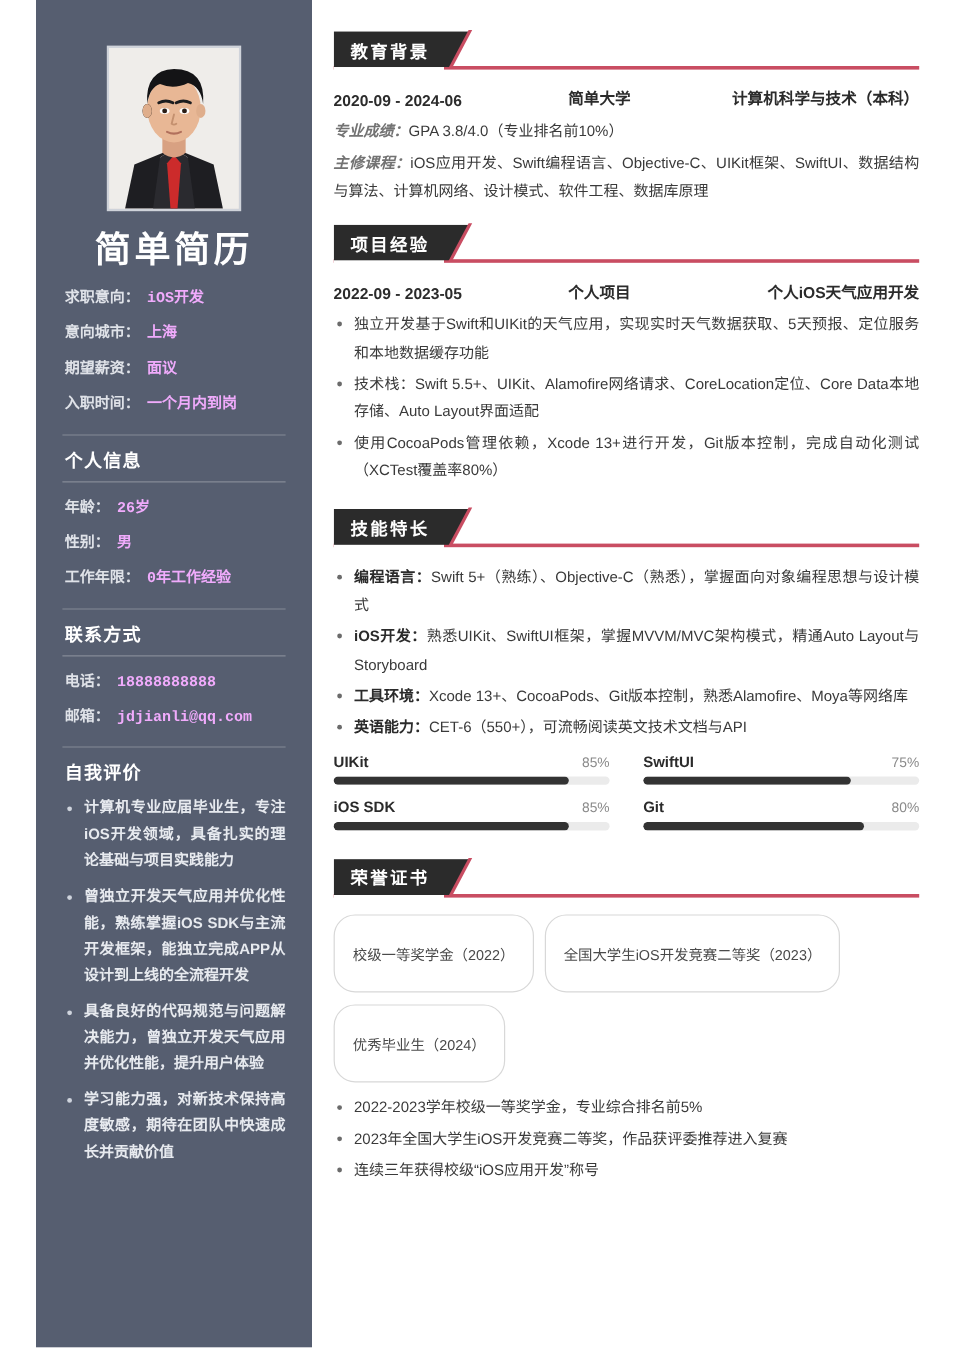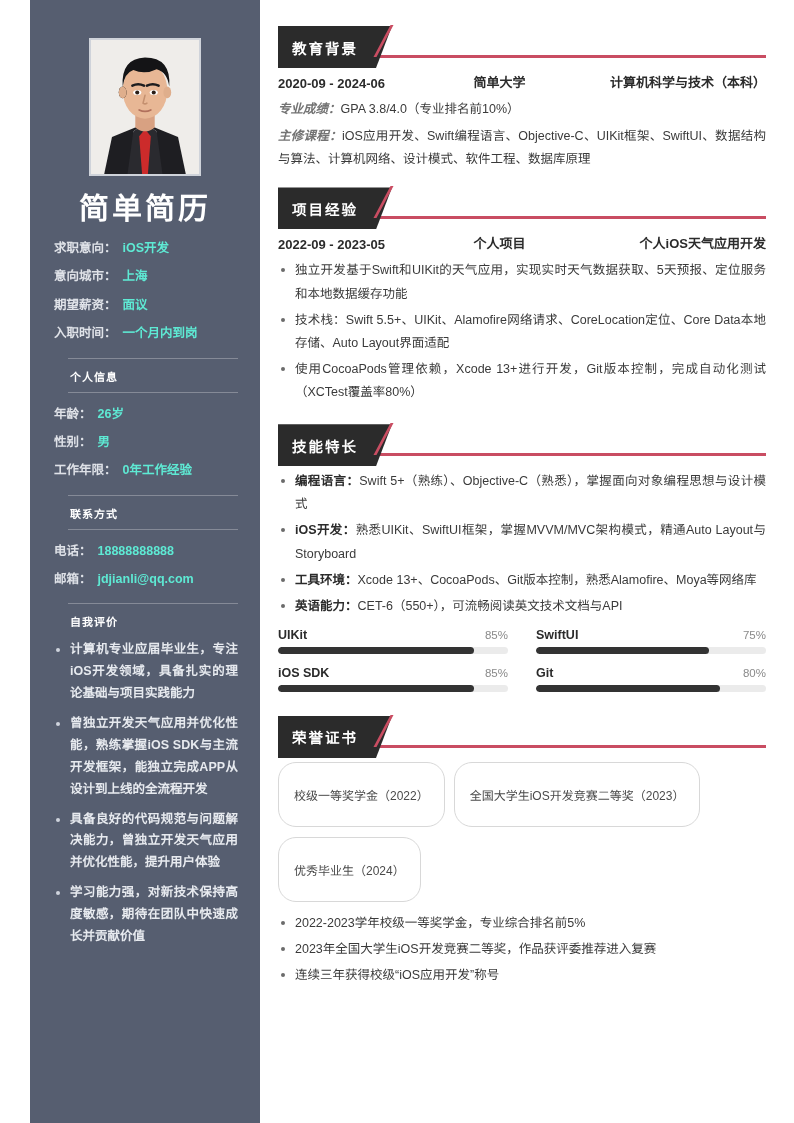--- a/index.html
+++ b/index.html
@@ -49,29 +49,29 @@
     line-height:1.1;
   }
   .kv{
     font-size:12.5px;
     line-height:1.55;
     margin:0 0 9px 0;
     color:#eceef2;
     padding-left:2px;
   }
   .kv .k{font-weight:bold;color:#dfe2e8;}
-  .kv .v{font-weight:bold;color:#5eead4;margin-left:6px;}
+  .kv .v{font-weight:bold;color:#f0abfc;margin-left:6px;font-family:Liberation Mono, monospace;}
 
   .side-block{margin-top:14px;}
   .side-h{
-    font-size:11px;font-weight:bold;color:#ffffff;
+    font-size:15px;font-weight:bold;color:#ffffff;
     border-top:1px solid rgba(255,255,255,.28);
     border-bottom:1px solid rgba(255,255,255,.28);
     padding:9px 0 8px 2px;
-    margin:0 0 12px 16px;
+    margin:0 0 12px 0;
     letter-spacing:1px;
   }
   .side-h.plain{border-bottom:none;padding-bottom:2px;margin-bottom:8px;}
 
   ul.eval{
     list-style:none;margin:0;padding:0 0 0 2px;
   }
   ul.eval li{
     position:relative;
     padding-left:16px;
@@ -97,21 +97,21 @@
     box-sizing:border-box;
   }
   .section{margin-bottom:4px;}
   .sec-head{
     position:relative;
     height:34px;
     margin-bottom:12px;
   }
   .sec-head .tag{
     position:absolute;left:0;top:0;
-    height:42px;
+    height:30px;
     background:#2b2b2b;
     color:#ffffff;
     font-size:14.5px;font-weight:bold;
     letter-spacing:2px;
     display:flex;align-items:center;
     padding:0 34px 0 14px;
     clip-path:polygon(0 0, 100% 0, calc(100% - 16px) 100%, 0 100%);
   }
   .sec-head .slash{
     position:absolute;

